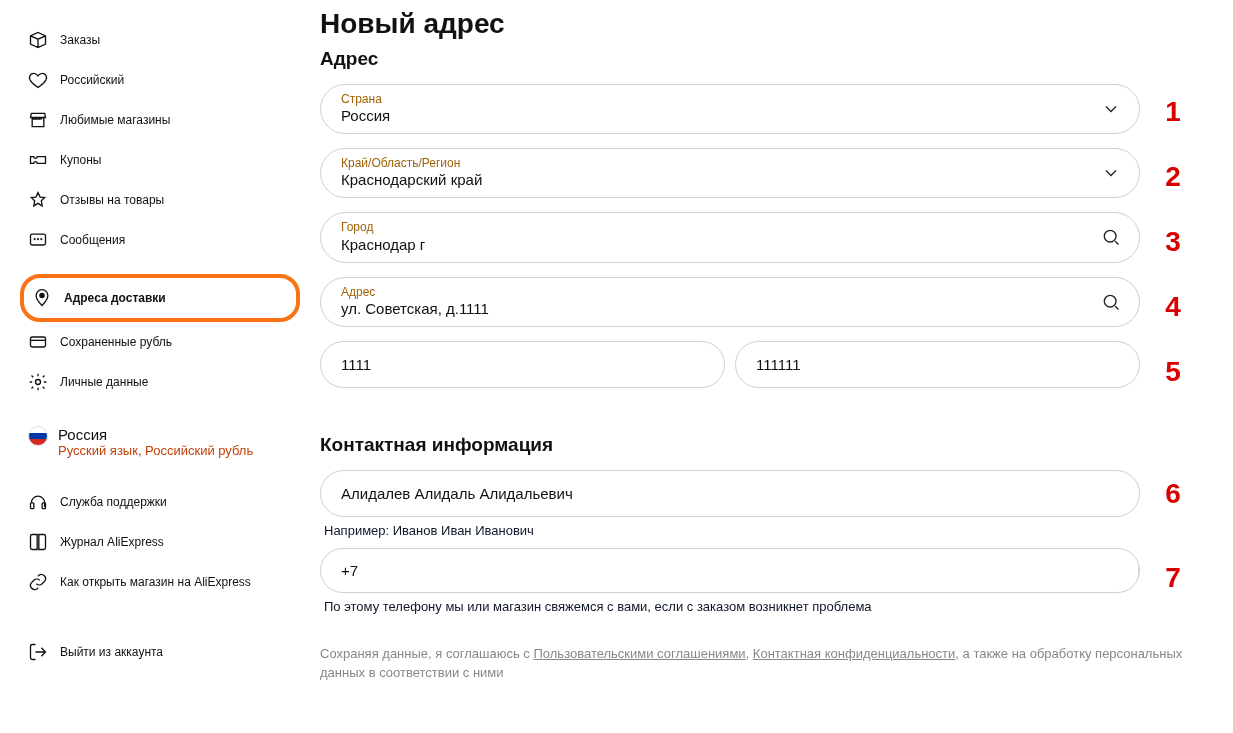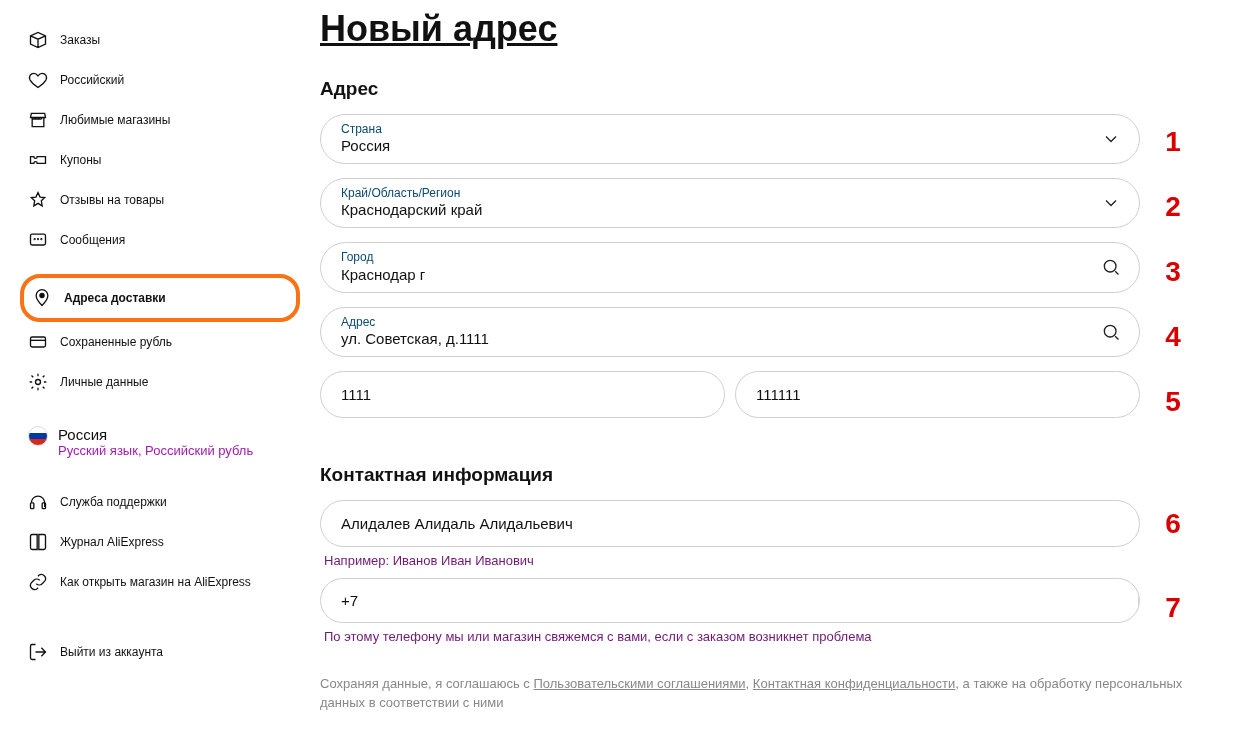--- a/index.html
+++ b/index.html
@@ -61,47 +61,46 @@
       border-radius: 50%;
       background: linear-gradient(to bottom, #fff 33%, #0039a6 33%, #0039a6 66%, #d52b1e 66%);
       border: 1px solid #ddd;
       flex-shrink: 0;
     }
     .locale .loc-line1 {
       font-size: 15px;
     }
     .locale .loc-line2 {
       font-size: 13px;
-      color: #a21caf;
+      color: #c2410c;
     }
     h1 {
-      font-size: 36px;
+      font-size: 28px;
       font-weight: 800;
-      margin-bottom: 28px;
-      text-decoration: underline;
+      margin-bottom: 8px;
     }
     h2 {
       font-size: 19px;
       font-weight: 700;
       margin-top: 8px;
       margin-bottom: 14px;
     }
     .field {
       border: 1px solid #cfcfcf;
       border-radius: 26px;
       padding: 8px 20px;
       margin-bottom: 14px;
       position: relative;
       display: flex;
       flex-direction: column;
       justify-content: center;
     }
     .field-label {
       font-size: 12px;
-      color: #0c4a6e;
+      color: #a16207;
       line-height: 1.1;
     }
     .field-value {
       font-size: 15px;
       color: #111;
       border: none;
       outline: none;
       background: transparent;
       padding: 1px 0;
       width: calc(100% - 30px);
@@ -119,21 +118,21 @@
       justify-content: center;
       color: #222;
     }
     .row {
       display: flex;
       gap: 10px;
     }
     .row .field { flex: 1; }
     .hint {
       font-size: 13px;
-      color: #701a75;
+      color: #0f172a;
       margin: -8px 0 10px 4px;
     }
     .phone-field {
       display: flex;
       align-items: stretch;
       padding: 0;
       overflow: hidden;
     }
     .phone-cc {
       border-right: 1px solid #cfcfcf;

